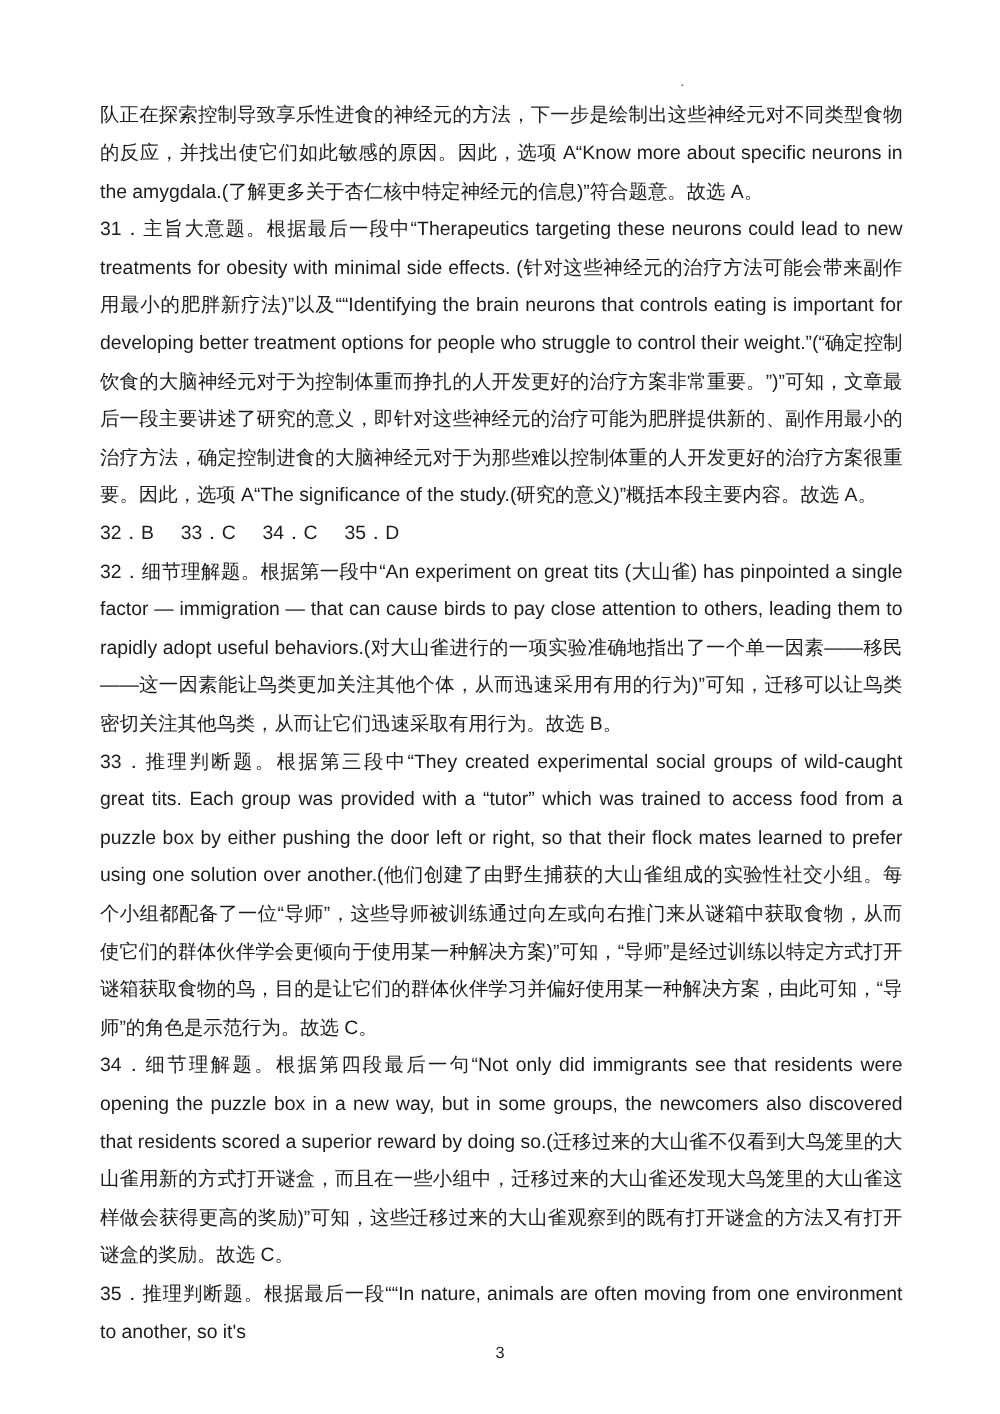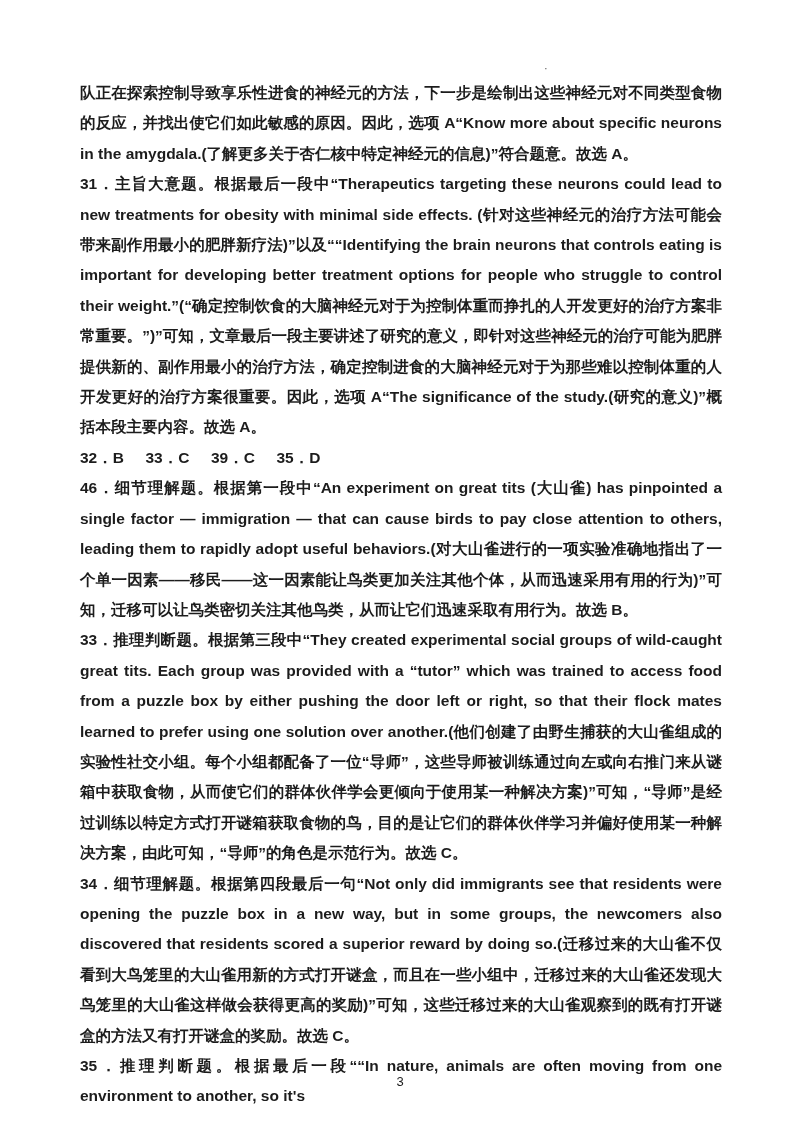--- a/index.html
+++ b/index.html
@@ -18,21 +18,20 @@
     box-sizing: border-box;
     padding: 78px 78px 0 80px;
     overflow: hidden;
   }
   .content p {
     margin: 0;
     font-size: 15.5px;
     line-height: 30.4px;
     text-align: justify;
     word-break: break-word;
-    font-weight: bold;
   }
   .content p.answers {
     white-space: pre-wrap;
     text-align: left;
   }
   .page-number {
     position: absolute;
     left: 0;
     right: 0;
     bottom: 42px;
@@ -51,22 +50,22 @@
 </head>
 <body>
 
 <div class="page">
 
   <span class="stray-mark">·</span>
 
   <div class="content">
     <p>队正在探索控制导致享乐性进食的神经元的方法，下一步是绘制出这些神经元对不同类型食物的反应，并找出使它们如此敏感的原因。因此，选项 A“Know more about specific neurons in the amygdala.(了解更多关于杏仁核中特定神经元的信息)”符合题意。故选 A。</p>
     <p>31．主旨大意题。根据最后一段中“Therapeutics targeting these neurons could lead to new treatments for obesity with minimal side effects. (针对这些神经元的治疗方法可能会带来副作用最小的肥胖新疗法)”以及““Identifying the brain neurons that controls eating is important for developing better treatment options for people who struggle to control their weight.”(“确定控制饮食的大脑神经元对于为控制体重而挣扎的人开发更好的治疗方案非常重要。”)”可知，文章最后一段主要讲述了研究的意义，即针对这些神经元的治疗可能为肥胖提供新的、副作用最小的治疗方法，确定控制进食的大脑神经元对于为那些难以控制体重的人开发更好的治疗方案很重要。因此，选项 A“The significance of the study.(研究的意义)”概括本段主要内容。故选 A。</p>
-    <p class="answers">32．B     33．C     39．C     35．D</p>
-    <p>46．细节理解题。根据第一段中“An experiment on great tits (大山雀) has pinpointed a single factor — immigration — that can cause birds to pay close attention to others, leading them to rapidly adopt useful behaviors.(对大山雀进行的一项实验准确地指出了一个单一因素——移民——这一因素能让鸟类更加关注其他个体，从而迅速采用有用的行为)”可知，迁移可以让鸟类密切关注其他鸟类，从而让它们迅速采取有用行为。故选 B。</p>
+    <p class="answers">32．B     33．C     34．C     35．D</p>
+    <p>32．细节理解题。根据第一段中“An experiment on great tits (大山雀) has pinpointed a single factor — immigration — that can cause birds to pay close attention to others, leading them to rapidly adopt useful behaviors.(对大山雀进行的一项实验准确地指出了一个单一因素——移民——这一因素能让鸟类更加关注其他个体，从而迅速采用有用的行为)”可知，迁移可以让鸟类密切关注其他鸟类，从而让它们迅速采取有用行为。故选 B。</p>
     <p>33．推理判断题。根据第三段中“They created experimental social groups of wild-caught great tits. Each group was provided with a “tutor” which was trained to access food from a puzzle box by either pushing the door left or right, so that their flock mates learned to prefer using one solution over another.(他们创建了由野生捕获的大山雀组成的实验性社交小组。每个小组都配备了一位“导师”，这些导师被训练通过向左或向右推门来从谜箱中获取食物，从而使它们的群体伙伴学会更倾向于使用某一种解决方案)”可知，“导师”是经过训练以特定方式打开谜箱获取食物的鸟，目的是让它们的群体伙伴学习并偏好使用某一种解决方案，由此可知，“导师”的角色是示范行为。故选 C。</p>
     <p>34．细节理解题。根据第四段最后一句“Not only did immigrants see that residents were opening the puzzle box in a new way, but in some groups, the newcomers also discovered that residents scored a superior reward by doing so.(迁移过来的大山雀不仅看到大鸟笼里的大山雀用新的方式打开谜盒，而且在一些小组中，迁移过来的大山雀还发现大鸟笼里的大山雀这样做会获得更高的奖励)”可知，这些迁移过来的大山雀观察到的既有打开谜盒的方法又有打开谜盒的奖励。故选 C。</p>
     <p>35．推理判断题。根据最后一段““In nature, animals are often moving from one environment to another, so it's</p>
   </div>
 
   <div class="page-number">3</div>
 
 </div>
 
 </body></html>

